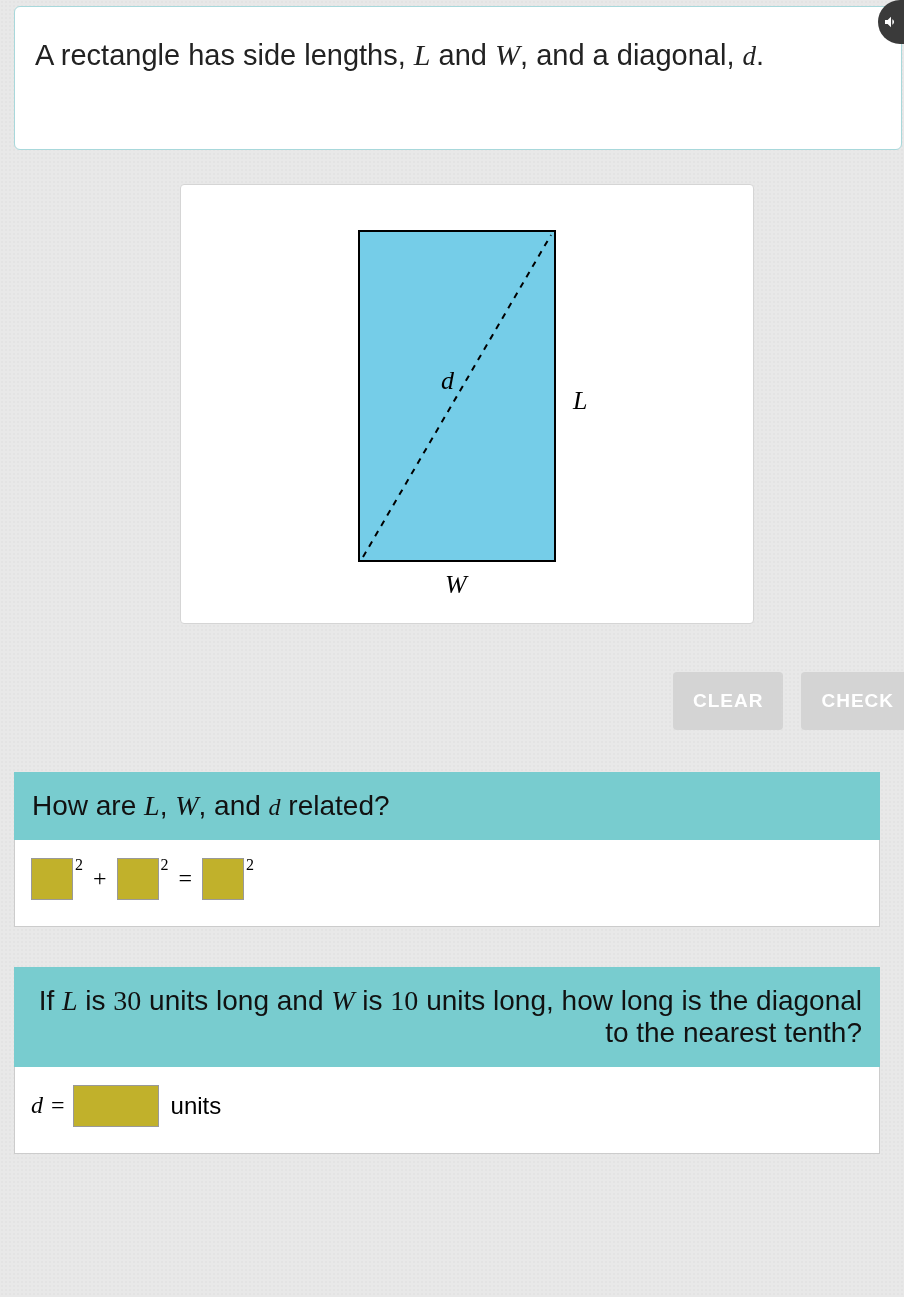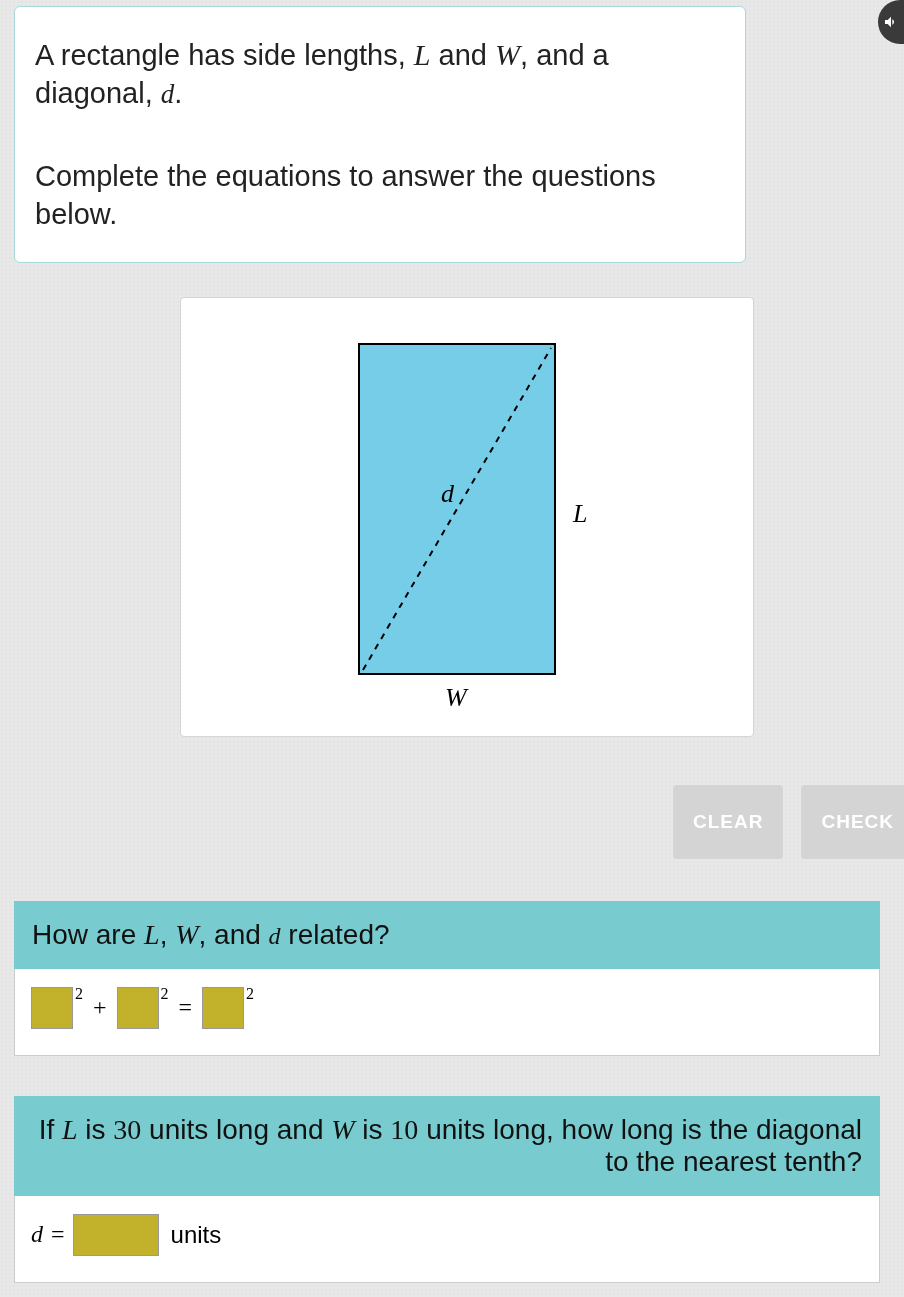--- a/index.html
+++ b/index.html
@@ -12,21 +12,21 @@
     height: 1297px;
     overflow: hidden;
     position: relative;
   }
   .problem-card {
     background: #fff;
     border: 1px solid #a8d8db;
     border-radius: 6px;
     margin: 6px 0 0 14px;
     padding: 28px 20px 28px 20px;
-    width: 732px;
+    width: 888px;
   }
   .problem-text {
     font-size: 29px;
     color: #222;
     line-height: 1.3;
   }
   .problem-text .serif-var { font-family: "Times New Roman", serif; font-style: italic; font-size: 30px; }
   .problem-text .serif-var.d { font-size: 27px; }
   .gap { height: 46px; }
   .figure-card {
@@ -49,21 +49,21 @@
     width: 904px;
   }
   .btn {
     background: #d4d4d4;
     color: #fff;
     font-weight: bold;
     font-size: 19px;
     letter-spacing: 1px;
     border: none;
     border-radius: 4px;
-    padding: 26px 20px;
+    padding: 18px 20px;
     cursor: pointer;
   }
   .btn.check { border-radius: 4px 0 0 4px; padding-right: 10px; }
   .question-block {
     margin: 42px 0 0 14px;
     width: 866px;
   }
   .question-header {
     background: #78cccf;
     padding: 18px 18px;
@@ -132,21 +132,20 @@
   <svg width="16" height="16" viewBox="0 0 24 24">
       <path d="M3 9v6h4l5 5V4L7 9H3zm13.5 3c0-1.8-1-3.3-2.5-4v8c1.5-.7 2.5-2.2 2.5-4z"></path>
     </svg>
 </div>
 
 <div class="problem-card">
   <div class="problem-text">
     <span>A rectangle has side lengths, </span><span class="serif-var">L</span><span> and </span><span class="serif-var">W</span><span>, and a diagonal, </span><span class="serif-var d">d</span><span>.</span>
   </div>
   <div class="gap"></div>
-  <div class="problem-text">Complete the equations to answer the questions below.</div>
 </div>
 
 <div class="figure-card">
   <svg width="574" height="440" viewBox="0 0 574 440">
     <rect x="178" y="46" width="196" height="330" fill="#75cde8" stroke="#000" stroke-width="2"></rect>
     <line x1="182" y1="372" x2="370" y2="50" stroke="#000" stroke-width="2" stroke-dasharray="6,6"></line>
     <text x="260" y="204" font-family="Times New Roman" font-style="italic" font-size="26" fill="#000">d</text>
     <text x="392" y="224" font-family="Times New Roman" font-style="italic" font-size="26" fill="#000">L</text>
     <text x="264" y="408" font-family="Times New Roman" font-style="italic" font-size="26" fill="#000">W</text>
   </svg>

